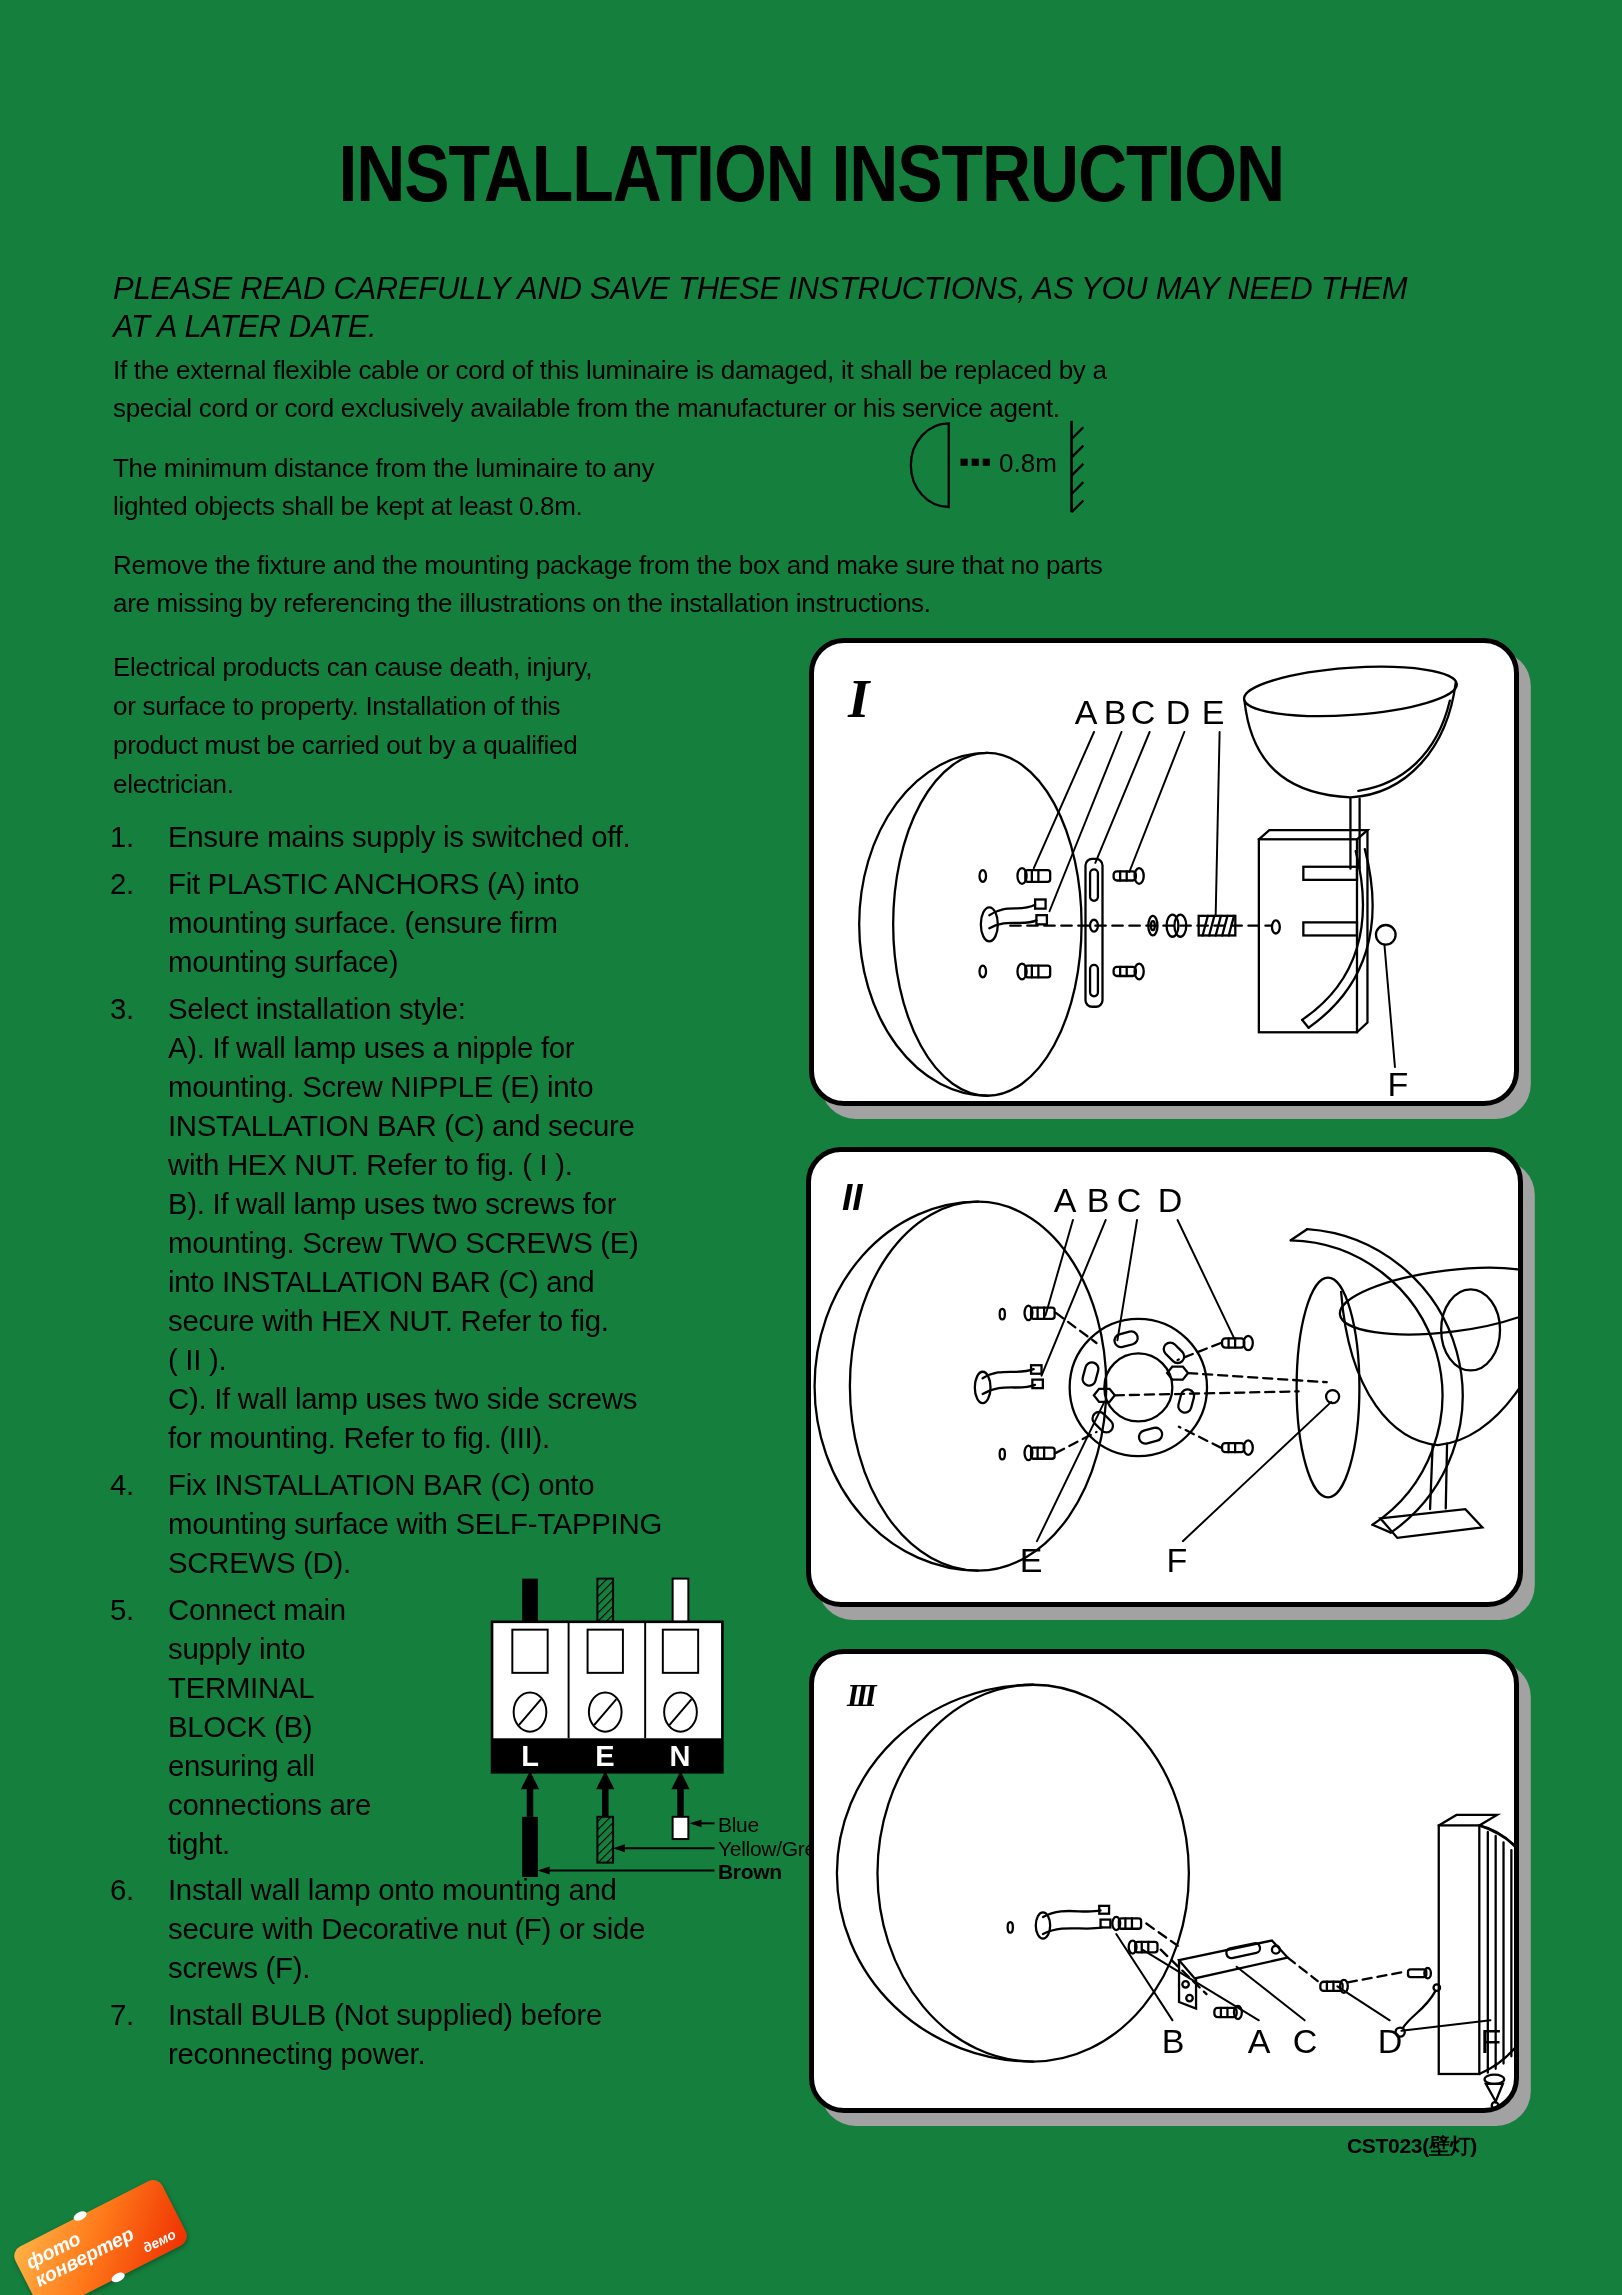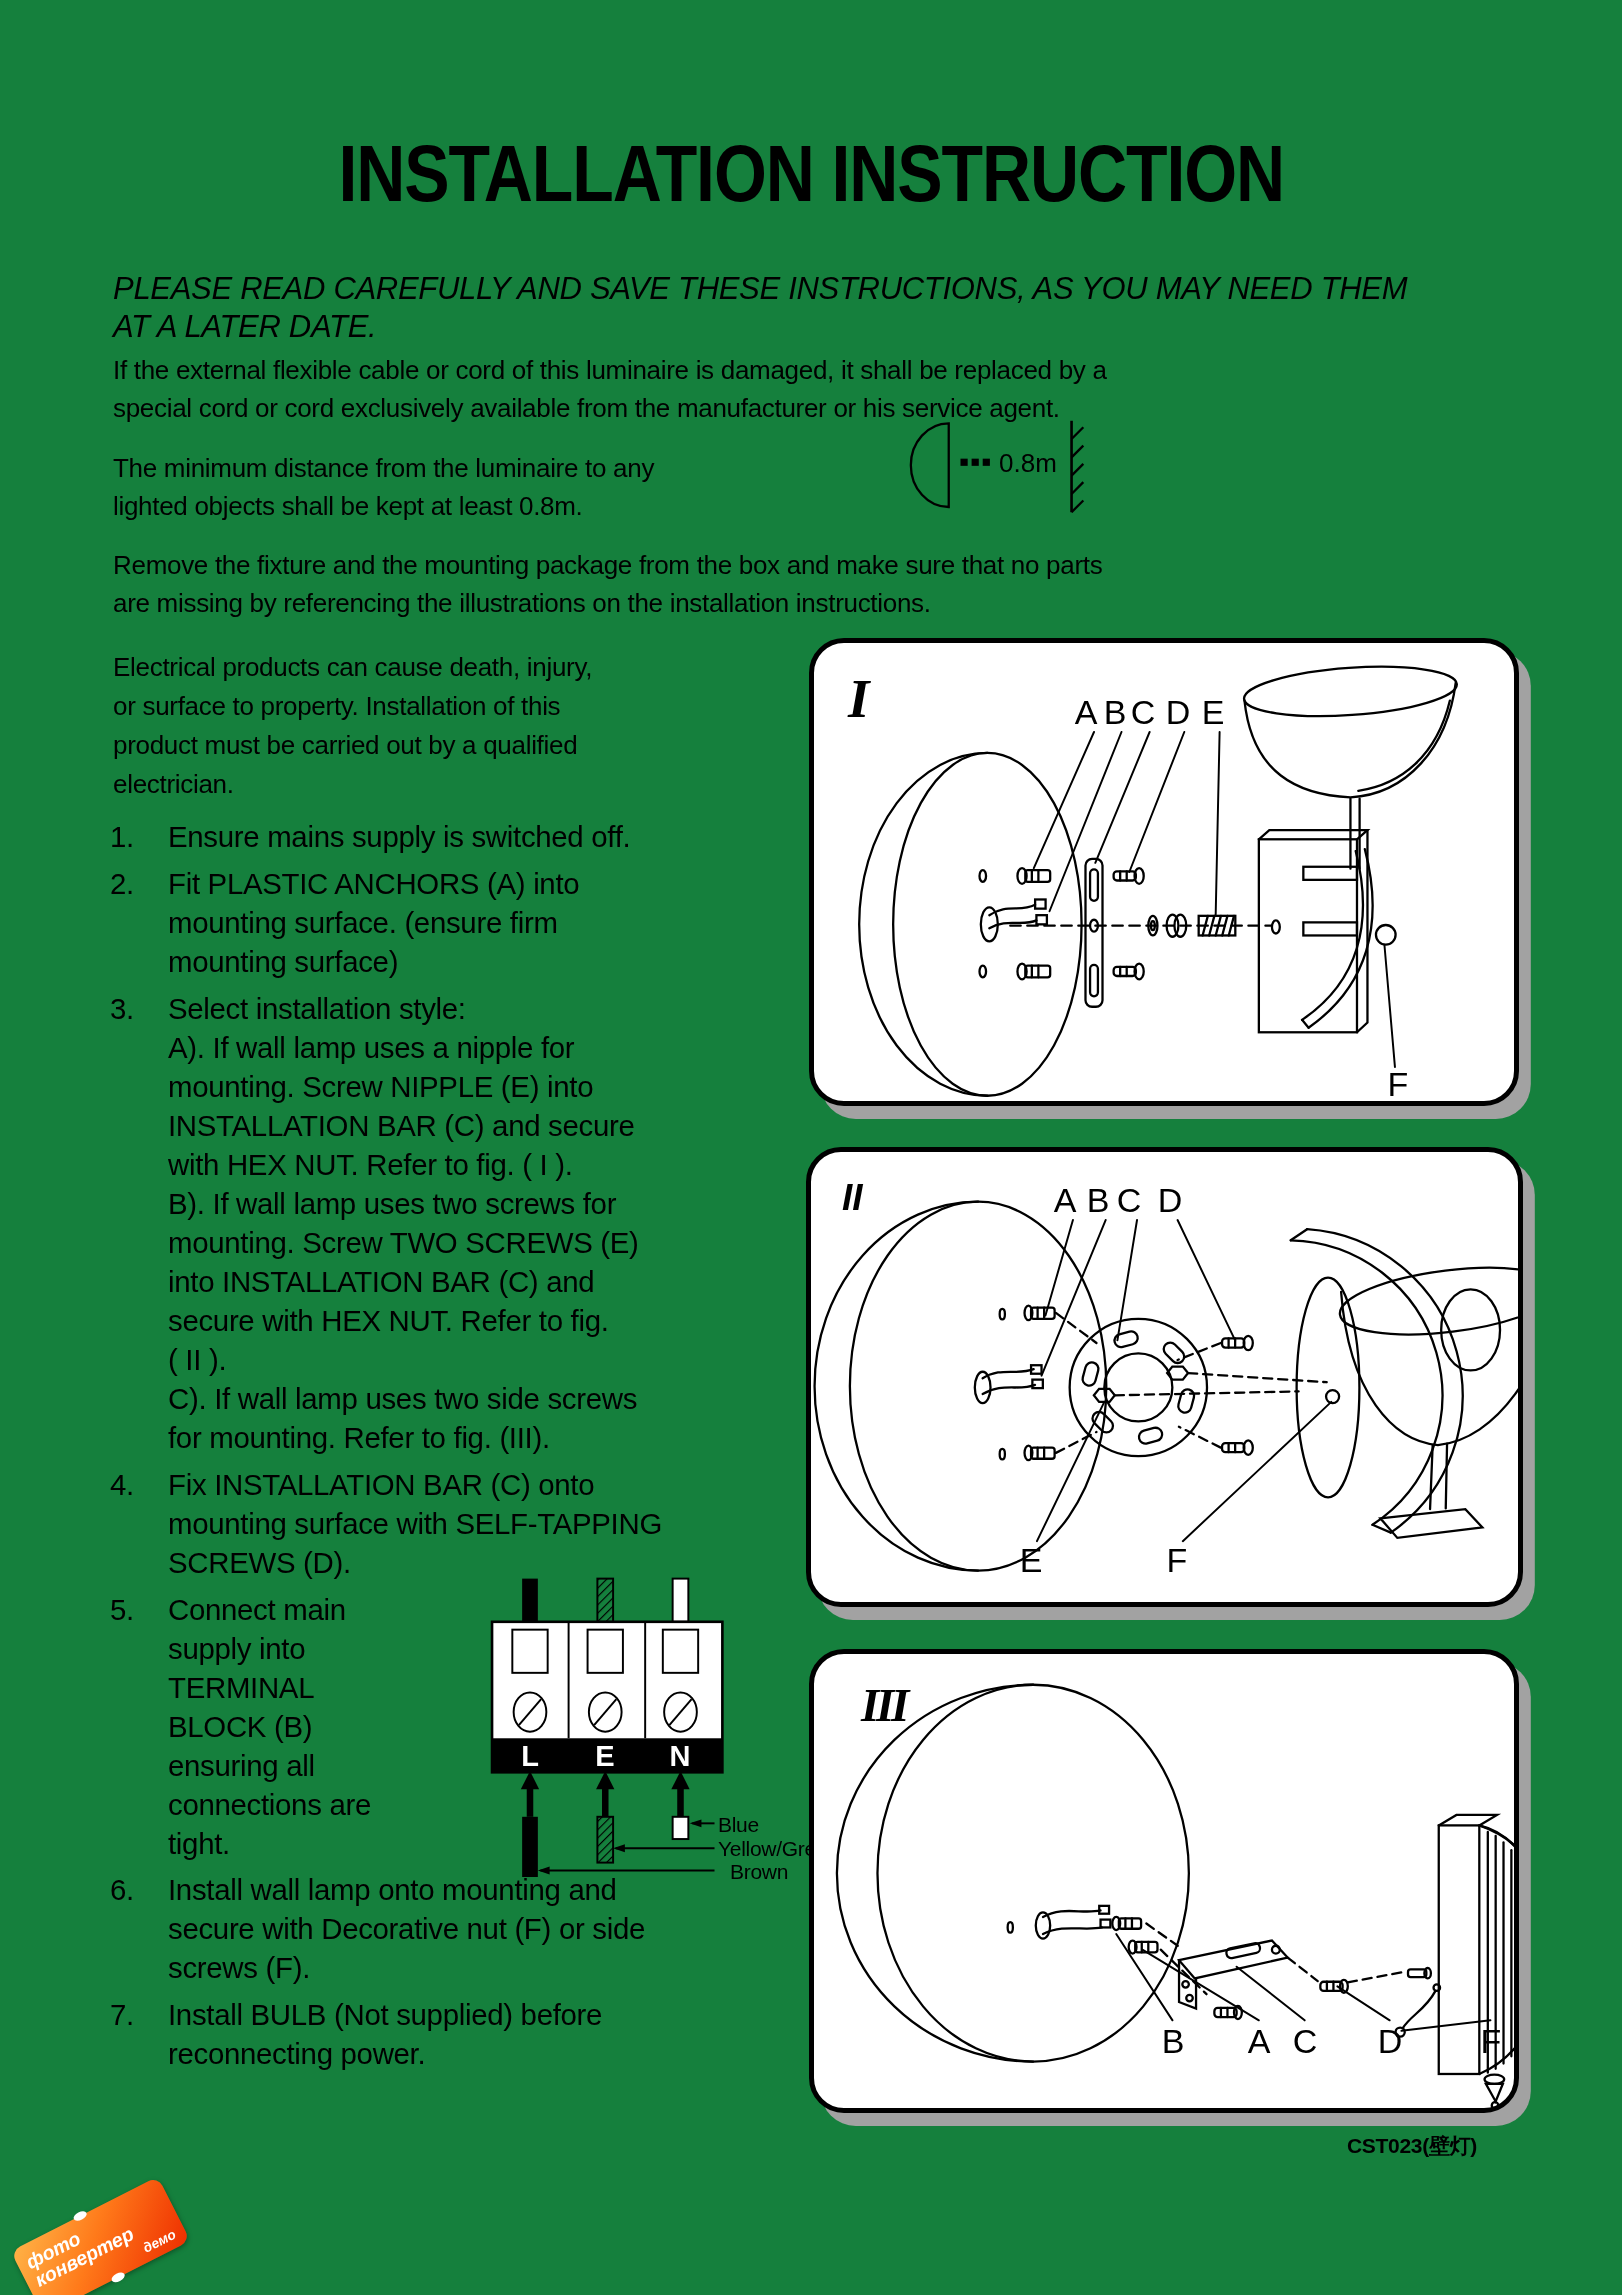--- a/index.html
+++ b/index.html
@@ -188,21 +188,21 @@
           <polygon points="215,410 215,422 197,416" stroke="none"></polygon>
         <line x1="86" y1="450" x2="352" y2="450"></line>
           <polygon points="100,444 100,456 82,450" stroke="none"></polygon>
       </g>
     </svg>
     <span class="lenlabel" style="left:46px;top:165px;">L</span>
     <span class="lenlabel" style="left:121px;top:165px;">E</span>
     <span class="lenlabel" style="left:196px;top:165px;">N</span>
     <span class="wirelabel" style="left:234px;top:236px;">Blue</span>
     <span class="wirelabel" style="left:234px;top:260px;">Yellow/Green</span>
-    <span class="wirelabel" style="left:246px;top:283px;">Brown</span>
+    <span class="wirelabel" style="left:234px;top:283px;font-weight:bold;">Brown</span>
   </div>
 
   <div class="figbox" style="left:809px;top:638px;width:700px;height:458px;">
     <svg class="figsvg" viewBox="0 0 1070 700">
       <g stroke="#000" stroke-width="3.5" fill="none" stroke-linecap="round">
 
         <ellipse cx="265" cy="430" rx="144" ry="262"></ellipse>
         <path d="M 265,168 A 196,262 0 0 0 265,692"></path>
         <ellipse cx="268" cy="430" rx="13" ry="26"></ellipse>
         <path d="M 268,416 C 295,398 315,412 338,400"></path>
@@ -468,21 +468,21 @@
 
         <g stroke-width="3">
           <line x1="548" y1="560" x2="462" y2="428"></line>
           <line x1="680" y1="560" x2="502" y2="452"></line>
           <line x1="750" y1="560" x2="646" y2="478"></line>
           <line x1="880" y1="560" x2="800" y2="508"></line>
           <line x1="1034" y1="560" x2="898" y2="576"></line>
         </g>
       </g>
     </svg>
-    <span class="fig-id" style="left:47px;top:23.6px;font-size:47px;letter-spacing:-3.3px;">III</span>
+    <span class="fig-id" style="left:33px;top:23.6px;font-size:31px;letter-spacing:-3.3px;">III</span>
     <span class="plabel" style="left:359px;top:370px;">B</span>
     <span class="plabel" style="left:445px;top:370px;">A</span>
     <span class="plabel" style="left:491px;top:370px;">C</span>
     <span class="plabel" style="left:576px;top:370px;">D</span>
     <span class="plabel" style="left:677px;top:370px;">F</span>
   </div>
 
   <span class="footer-code">CST023(壁灯)</span>
 
   <div class="wm">

